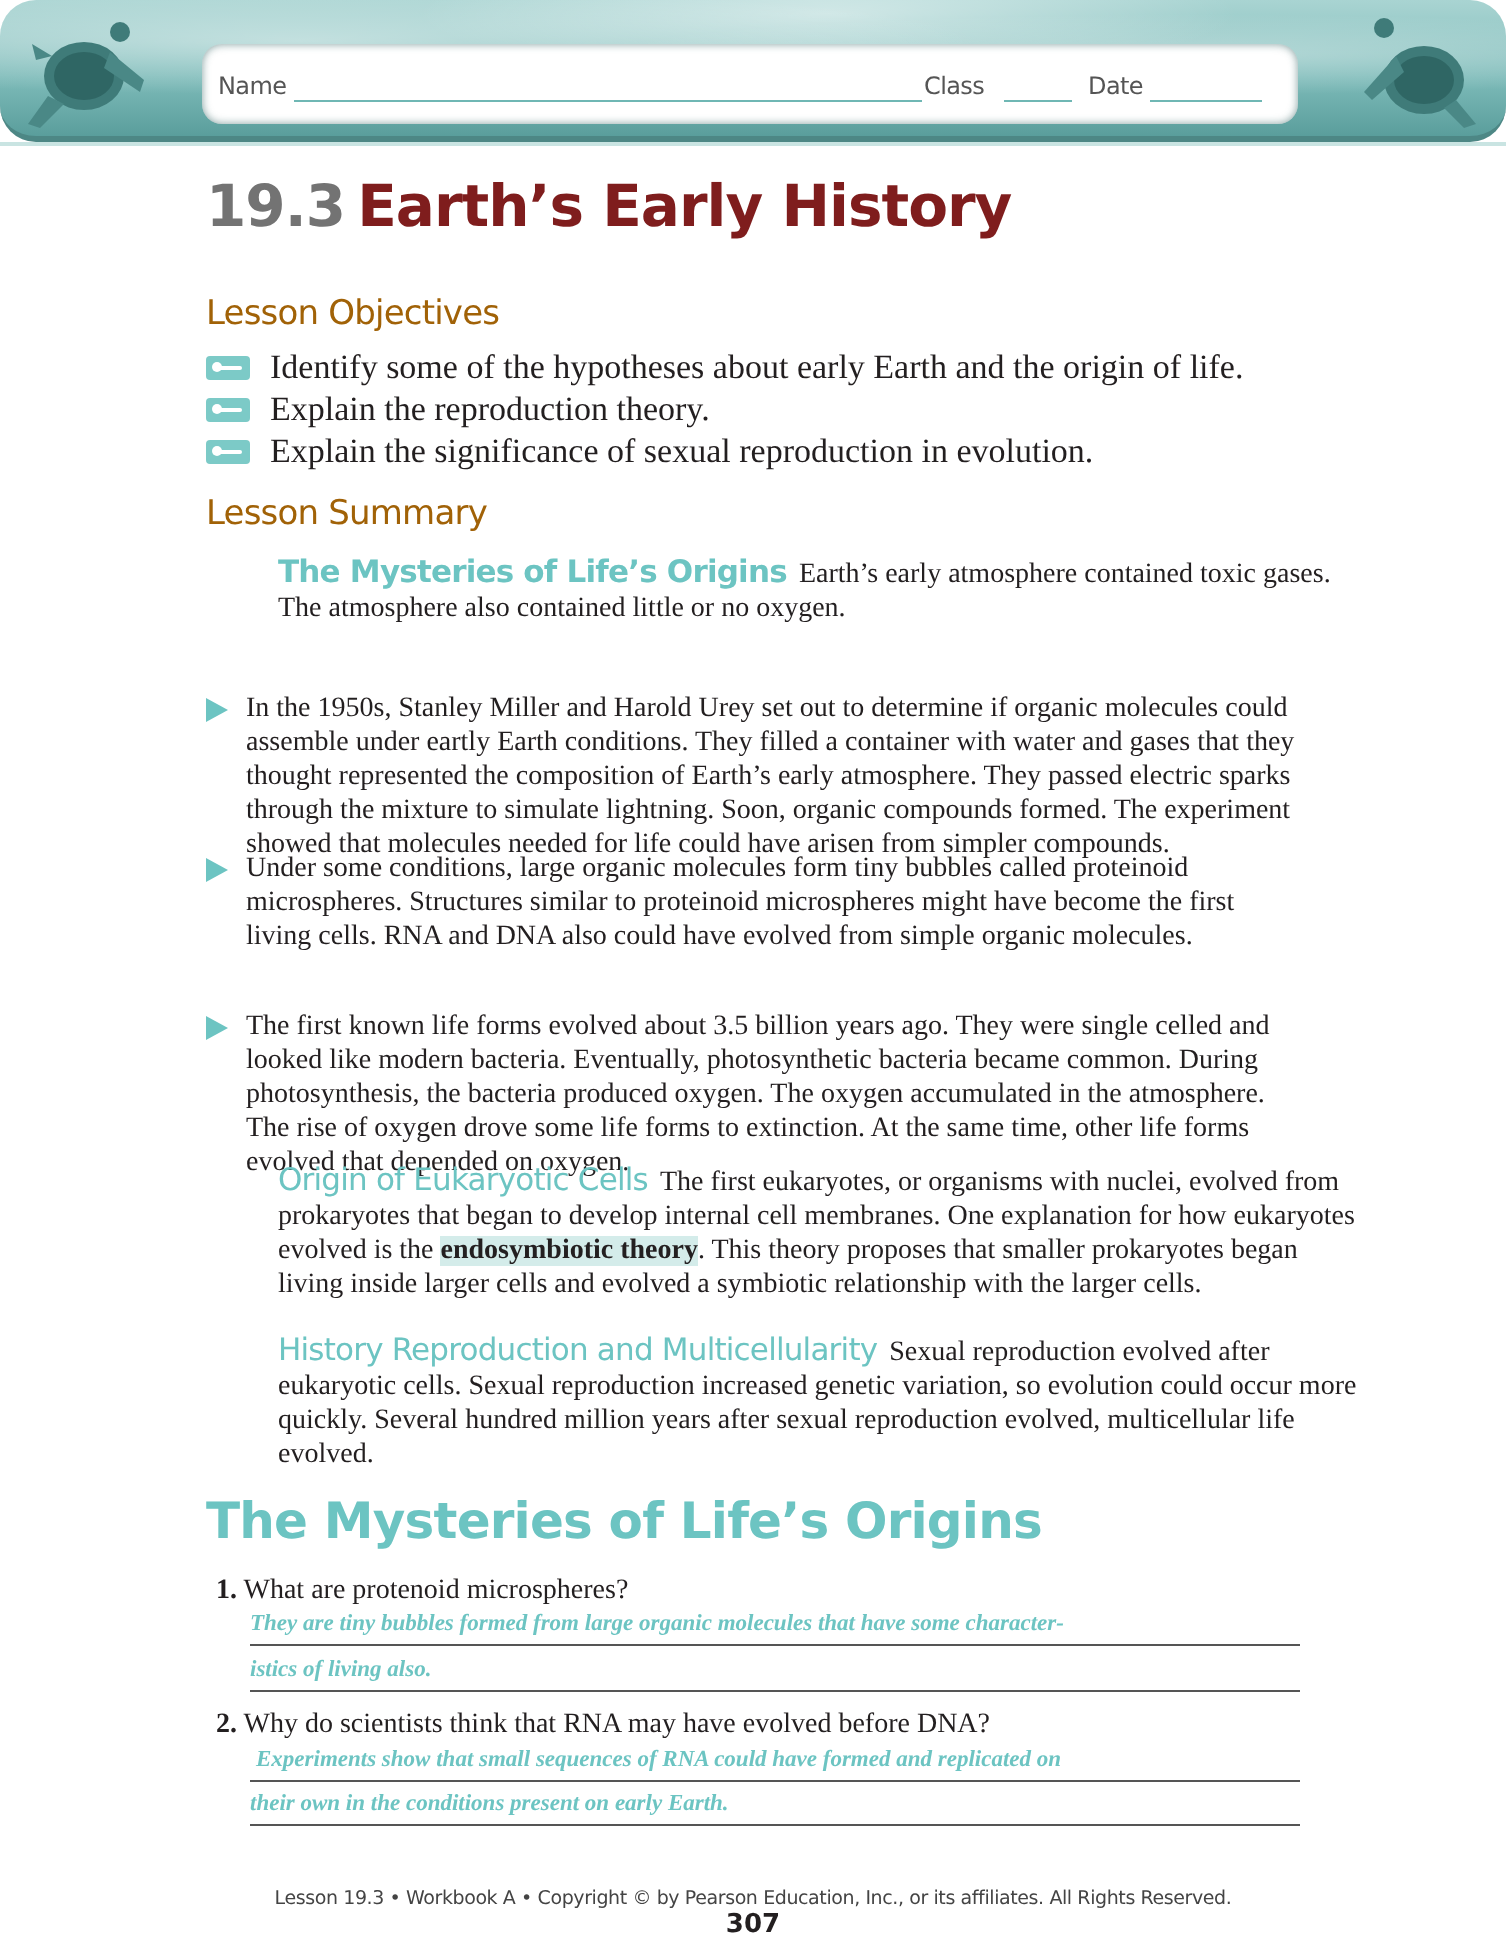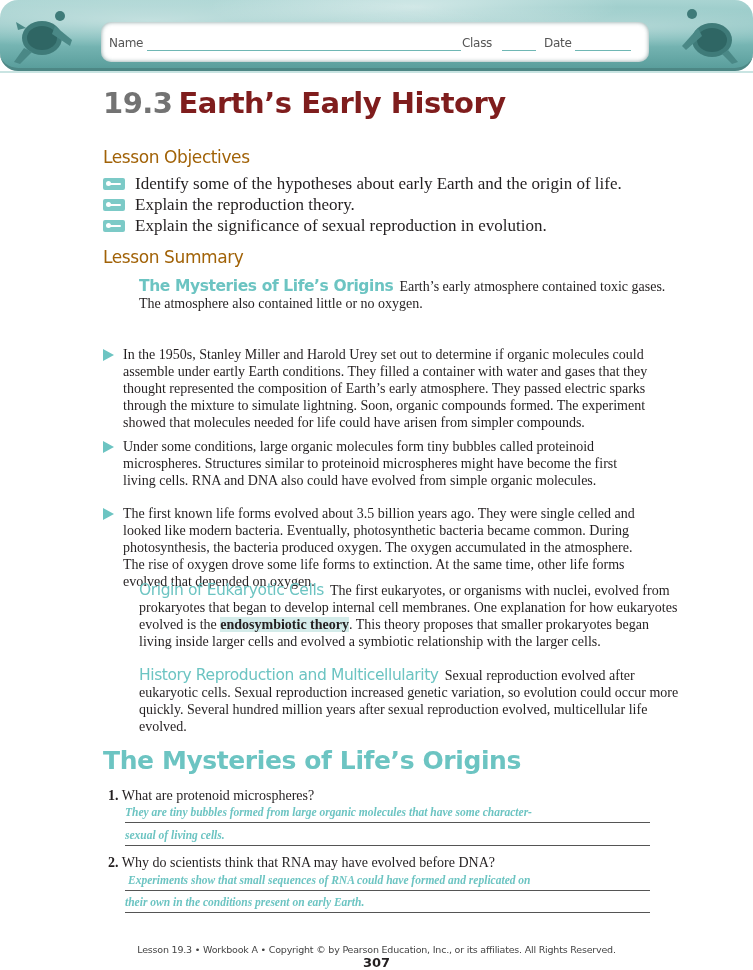--- a/index.html
+++ b/index.html
@@ -107,21 +107,21 @@
 <div class="h2" style="top:247px">Lesson Summary</div>
 
 <div class="para" style="top:278px">
   <span class="sub-head">The Mysteries of Life’s Origins</span><span>Earth’s early atmosphere contained toxic gases. The atmosphere also contained little or no oxygen.</span>
 </div>
 
 <div class="bullet" style="top:318px">
   <span class="tri"></span>
   <span>In the 1950s, Stanley Miller and Harold Urey set out to determine if organic molecules could assemble under eartly Earth conditions. They filled a container with water and gases that they thought represented the composition of Earth’s early atmosphere. They passed electric sparks through the mixture to simulate lightning. Soon, organic compounds formed. The experiment showed that molecules needed for life could have arisen from simpler compounds.</span>
 </div>
-<div class="bullet" style="top:410px">
+<div class="bullet" style="top:398px">
   <span class="tri"></span>
   <span>Under some conditions, large organic molecules form tiny bubbles called proteinoid microspheres. Structures similar to proteinoid microspheres might have become the first living cells. RNA and DNA also could have evolved from simple organic molecules.</span>
 </div>
 <div class="bullet" style="top:477px">
   <span class="tri"></span>
   <span>The first known life forms evolved about 3.5 billion years ago. They were single celled and looked like modern bacteria. Eventually, photosynthetic bacteria became common. During photosynthesis, the bacteria produced oxygen. The oxygen accumulated in the atmosphere. The rise of oxygen drove some life forms to extinction. At the same time, other life forms evolved that depended on oxygen.</span>
 </div>
 
 <div class="para" style="top:582px">
   <span class="sub-head light">Origin of Eukaryotic Cells</span><span>The first eukaryotes, or organisms with nuclei, evolved from prokaryotes that began to develop internal cell membranes. One explanation for how eukaryotes evolved is the</span> <span class="hl">endosymbiotic theory</span><span>. This theory proposes that smaller prokaryotes began living inside larger cells and evolved a symbiotic relationship with the larger cells.</span>
@@ -131,21 +131,21 @@
   <span class="sub-head light">History Reproduction and Multicellularity</span><span>Sexual reproduction evolved after eukaryotic cells. Sexual reproduction increased genetic variation, so evolution could occur more quickly. Several hundred million years after sexual reproduction evolved, multicellular life evolved.</span>
 </div>
 
 <div class="section-title">The Mysteries of Life’s Origins</div>
 
 <div class="q" style="top:788px">
   <b>1.</b> <span>What are protenoid microspheres?</span>
 </div>
 <div class="ans" style="top:806px">They are tiny bubbles formed from large organic molecules that have some character-</div>
 <div class="ans-line" style="top:822px"></div>
-<div class="ans" style="top:829px">sexual of living cells.</div>
+<div class="ans" style="top:829px">istics of living also.</div>
 <div class="ans-line" style="top:845px"></div>
 
 <div class="q" style="top:855px">
   <b>2.</b> <span>Why do scientists think that RNA may have evolved before DNA?</span>
 </div>
 <div class="ans" style="top:874px; left:128px">Experiments show that small sequences of RNA could have formed and replicated on</div>
 <div class="ans-line" style="top:890px"></div>
 <div class="ans" style="top:896px">their own in the conditions present on early Earth.</div>
 <div class="ans-line" style="top:912px"></div>
 

